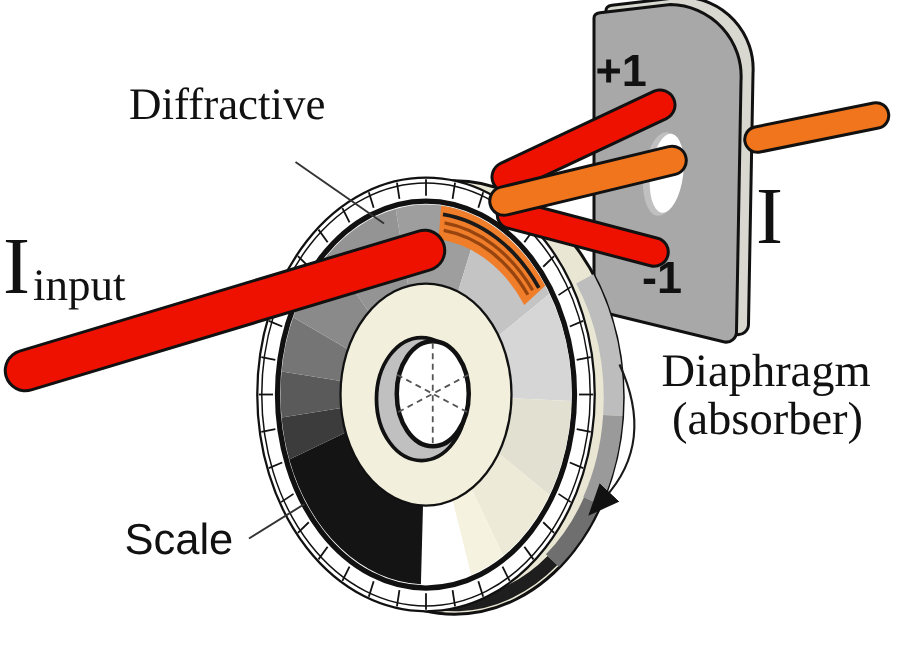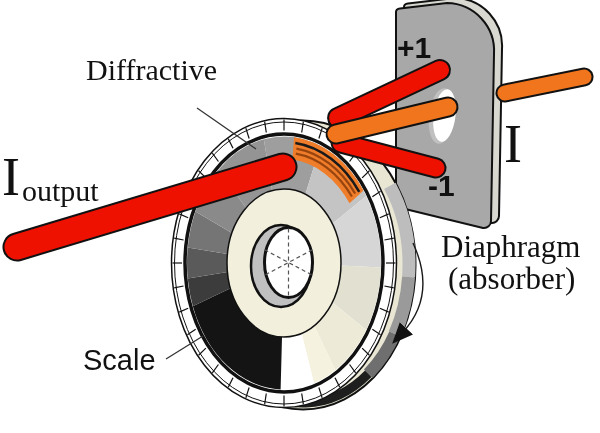--- a/index.html
+++ b/index.html
@@ -149,21 +149,21 @@
   <line x1="197" y1="108" x2="256" y2="149" stroke="#333" stroke-width="1.3"></line>
   <line x1="166" y1="359" x2="203" y2="336" stroke="#333" stroke-width="1.3"></line>
 </svg>
 
 <div class="txt serif lbl-diffractive">
   <span>Diffractive</span><br>
 </div>
 
 <div class="txt serif lbl-iinput isym-wrap">
   <span class="isym">I</span>
-  <span class="isub">output</span>
+  <span class="isub">input</span>
 </div>
 
 <div class="txt serif lbl-ioutput isym-wrap">
   <span class="isym">I</span>
 </div>
 
 <div class="txt sans order-lbl lbl-plus">+1</div>
 <div class="txt sans order-lbl lbl-minus">-1</div>
 
 <div class="txt sans lbl-scale">Scale</div>

